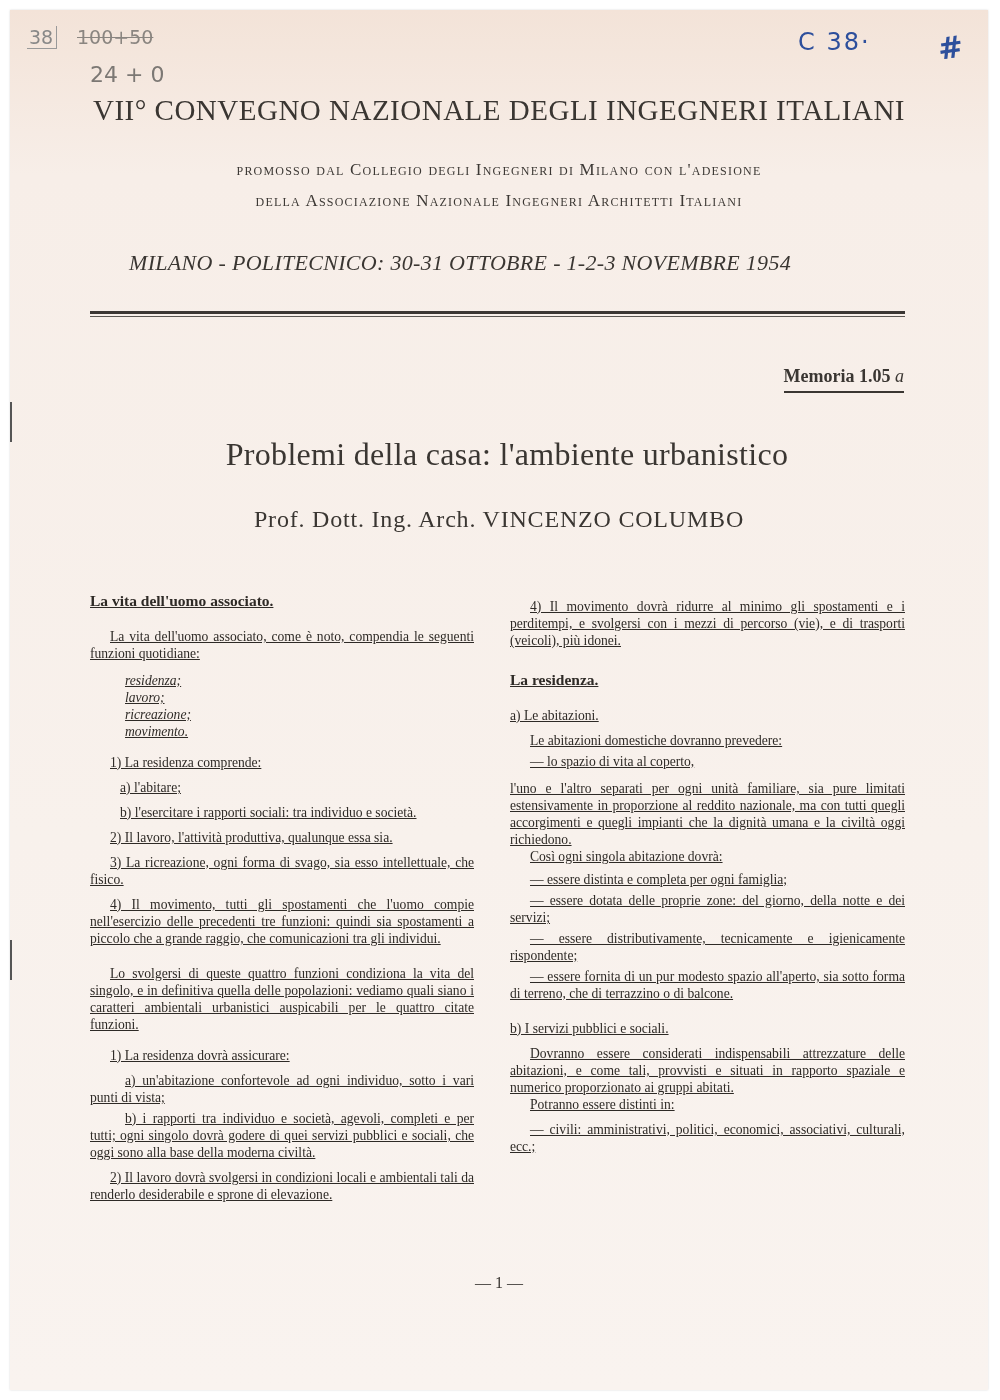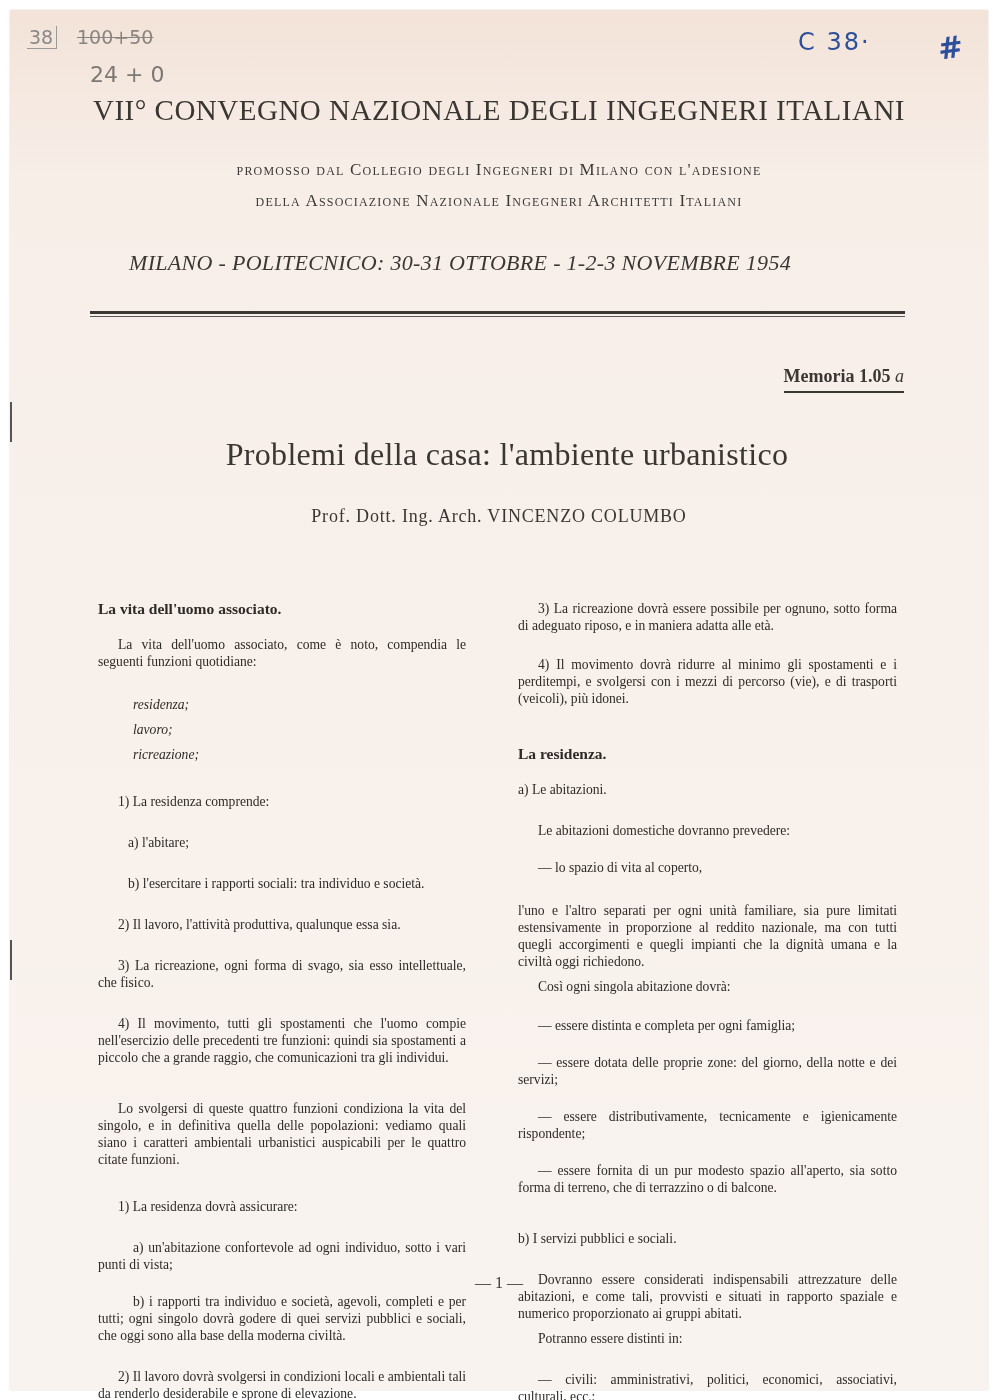--- a/index.html
+++ b/index.html
@@ -54,31 +54,31 @@
     right: 84px; top: 356px; font-size: 18px; font-weight: bold; color: #3a3632;
     border-bottom: 2px solid #3a3632; padding-bottom: 4px;
   }
   .memoria i { font-weight: normal; }
   .doc-title {
     left: 0; width: 978px; top: 426px; text-align: center;
     font-size: 32px; color: #3a3632; letter-spacing: 0.3px; margin-left: 8px;
   }
   .author {
     left: 0; width: 978px; top: 496px; text-align: center;
-    font-size: 18px; color: #3a3632; letter-spacing: 0.8px;
+    font-size: 24px; color: #3a3632; letter-spacing: 0.8px;
   }
 
   .col {
     position: absolute; top: 582px; width: 384px;
     font-size: 13.6px; line-height: 17px; color: #2e2a26;
     text-align: justify;
   }
   .col-left { left: 80px; }
   .col-right { left: 500px; width: 395px; }
-  .col p { margin: 8px; }
+  .col p { margin: 0; text-decoration: underline; }
   .col .ind { text-indent: 20px; }
   .col .h { font-weight: bold; font-size: 15.5px; margin-bottom: 19px; text-align: left; }
   .col .gap { height: 10px; }
   .col .list { padding-left: 35px; font-style: italic; text-align: left; }
   .col .sub { padding-left: 20px; text-indent: 0; }
   .col .sub2 { text-indent: 35px; }
   .pagenum {
     left: 0; width: 978px; top: 1264px; text-align: center;
     font-size: 16px; color: #3a3632;
   }
@@ -114,20 +114,21 @@
   <div class="abs edge-mark" style="top:392px;height:40px;"></div>
   <div class="abs edge-mark" style="top:930px;height:40px;"></div>
 
   <div class="col col-left">
     <p class="h">La vita dell'uomo associato.</p>
     <p class="ind">La vita dell'uomo associato, come è noto, compendia le seguenti funzioni quotidiane:</p>
     <div class="gap"></div>
     <p class="list">residenza;</p>
     <p class="list">lavoro;</p>
     <p class="list">ricreazione;</p>
+    <p class="list">movimento.</p>
     <div class="gap" style="height:14px"></div>
     <p class="ind">1) La residenza comprende:</p>
     <div class="gap" style="height:8px"></div>
     <p class="sub" style="padding-left:30px">a) l'abitare;</p>
     <div class="gap" style="height:8px"></div>
     <p class="sub" style="padding-left:30px">b) l'esercitare i rapporti sociali: tra individuo e società.</p>
     <div class="gap" style="height:8px"></div>
     <p class="ind">2) Il lavoro, l'attività produttiva, qualunque essa sia.</p>
     <div class="gap" style="height:8px"></div>
     <p class="ind">3) La ricreazione, ogni forma di svago, sia esso intellettuale, che fisico.</p>
@@ -139,21 +140,20 @@
     <p class="ind">1) La residenza dovrà assicurare:</p>
     <div class="gap" style="height:8px"></div>
     <p class="sub2">a) un'abitazione confortevole ad ogni individuo, sotto i vari punti di vista;</p>
     <div class="gap" style="height:4px"></div>
     <p class="sub2">b) i rapporti tra individuo e società, agevoli, completi e per tutti; ogni singolo dovrà godere di quei servizi pubblici e sociali, che oggi sono alla base della moderna civiltà.</p>
     <div class="gap" style="height:8px"></div>
     <p class="ind">2) Il lavoro dovrà svolgersi in condizioni locali e ambientali tali da renderlo desiderabile e sprone di elevazione.</p>
   </div>
 
   <div class="col col-right">
-    <p class="ind">3) La ricreazione dovrà essere possibile per ognuno, sotto forma di adeguato riposo, e in maniera adatta alle età.</p>
     <div class="gap" style="height:6px"></div>
     <p class="ind">4) Il movimento dovrà ridurre al minimo gli spostamenti e i perditempi, e svolgersi con i mezzi di percorso (vie), e di trasporti (veicoli), più idonei.</p>
     <div class="gap" style="height:22px"></div>
     <p class="h">La residenza.</p>
     <p>a) Le abitazioni.</p>
     <div class="gap" style="height:8px"></div>
     <p class="ind">Le abitazioni domestiche dovranno prevedere:</p>
     <div class="gap" style="height:4px"></div>
     <p class="ind">— lo spazio di vita al coperto,</p>
     <div class="gap" style="height:4px"></div>

